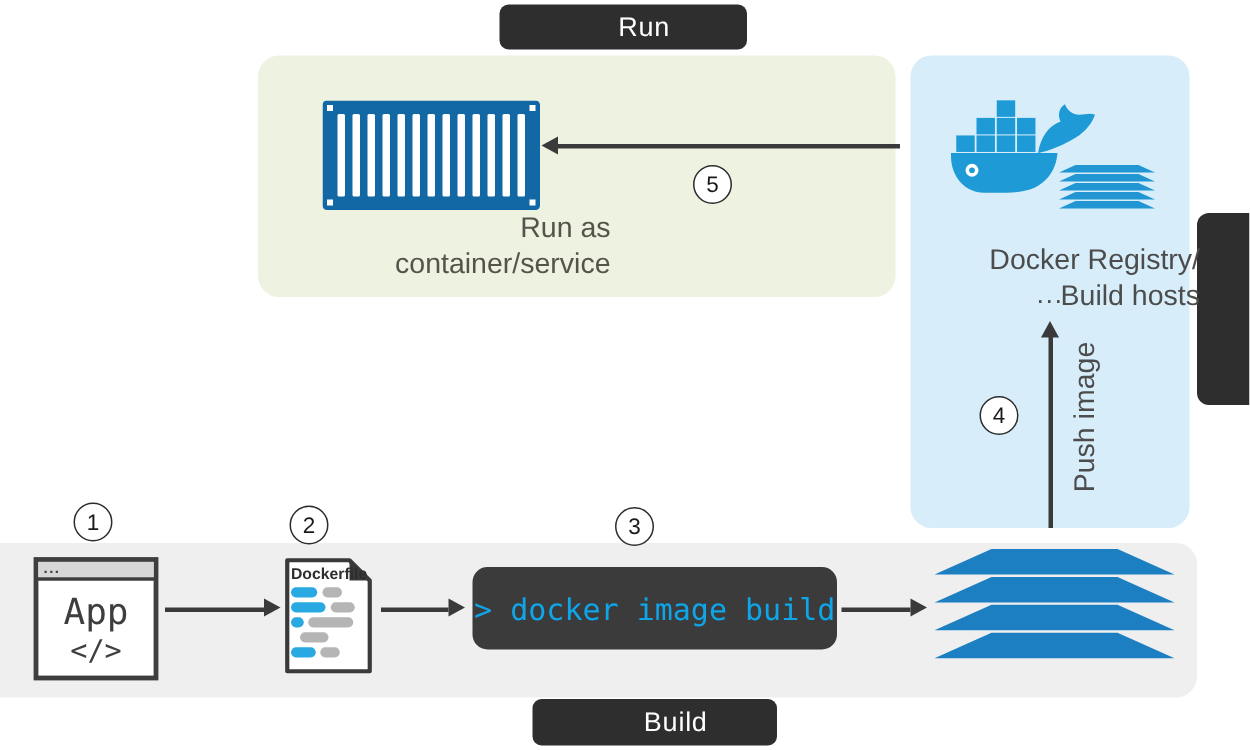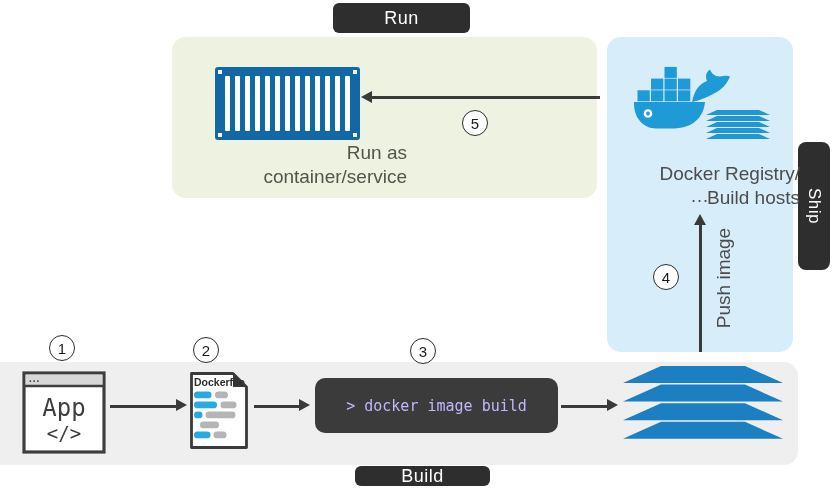--- a/index.html
+++ b/index.html
@@ -4,23 +4,23 @@
 <style>
   html,body{margin:0;padding:0;background:#fff;}
   #canvas{position:relative;width:833px;height:500px;background:#ffffff;overflow:hidden;
           font-family:"Liberation Sans",sans-serif;}
   .abs{position:absolute;}
   .zone{position:absolute;border-radius:14px;}
   #run-zone{left:172px;top:37px;width:425px;height:161px;background:#edf2e1;}
   #registry-zone{left:607px;top:37px;width:186px;height:315px;background:#d7eefa;}
   #build-zone{left:0;top:362px;width:798px;height:103px;background:#efeff0;border-radius:0 14px 14px 0;}
   .dark-label{position:absolute;background:#2e2e2e;color:#fff;display:flex;align-items:center;
-              justify-content:center;font-size:18px;letter-spacing:.5px;}
+              justify-content:center;font-size:18px;letter-spacing:.5px;padding-left:28px;}
   #run-label{left:333px;top:3px;width:137px;height:30px;border-radius:6px;}
-  #build-label{left:355px;top:466px;width:135px;height:20px;border-radius:6px;}
+  #build-label{left:355px;top:466px;width:135px;height:31px;border-radius:6px;}
   #ship-label{left:798px;top:142px;width:32px;height:128px;border-radius:8px;font-size:17px;}
   #ship-label .vtext{transform:rotate(90deg);white-space:nowrap;}
   .circle-step{position:absolute;width:26px;height:26px;box-sizing:border-box;border:1.7px solid #2c2c2c;
                border-radius:50%;background:#fff;display:flex;align-items:center;justify-content:center;
                font-size:15px;color:#1a1a1a;}
   #step1{left:49px;top:335px;} #step2{left:193px;top:337px;} #step3{left:410px;top:338px;}
   #step4{left:653px;top:264px;} #step5{left:462px;top:110px;}
   .h-line{position:absolute;height:2.6px;background:#3a3a3a;}
   .v-line{position:absolute;width:2.6px;background:#3a3a3a;}
   .arr-right{position:absolute;width:0;height:0;border-top:6.5px solid transparent;
@@ -31,21 +31,21 @@
           border-right:6.5px solid transparent;border-bottom:11px solid #3a3a3a;}
   .caption{position:absolute;text-align:right;font-size:19px;line-height:24px;color:#55544b;}
   #run-caption{left:167px;top:141px;width:240px;}
   #registry-caption{left:600px;top:146px;width:200px;color:#4c4c4c;margin-top:16px;}
   #registry-ellipsis{left:600px;top:186px;width:200px;text-align:center;color:#4c4c4c;
                      font-size:18px;letter-spacing:1px;position:absolute;}
   #push-label{position:absolute;left:724px;top:278px;transform:translate(-50%,-50%) rotate(-90deg);
               font-size:19px;color:#4c4c4c;white-space:nowrap;}
   #terminal{position:absolute;left:315px;top:378px;width:243px;height:55px;background:#3b3b3b;
             border-radius:10px;display:flex;align-items:center;justify-content:center;}
-  #terminal span{color:#c4b5fd;font-family:"DejaVu Sans Mono",monospace;font-size:15px;white-space:pre;}
+  #terminal span{color:#0ea5e9;font-family:"DejaVu Sans Mono",monospace;font-size:20px;white-space:pre;}
 </style>
 </head>
 <body>
 
 <div id="canvas">
 
   <div class="zone" id="run-zone"></div>
   <div class="zone" id="registry-zone"></div>
   <div class="zone" id="build-zone"></div>
 

